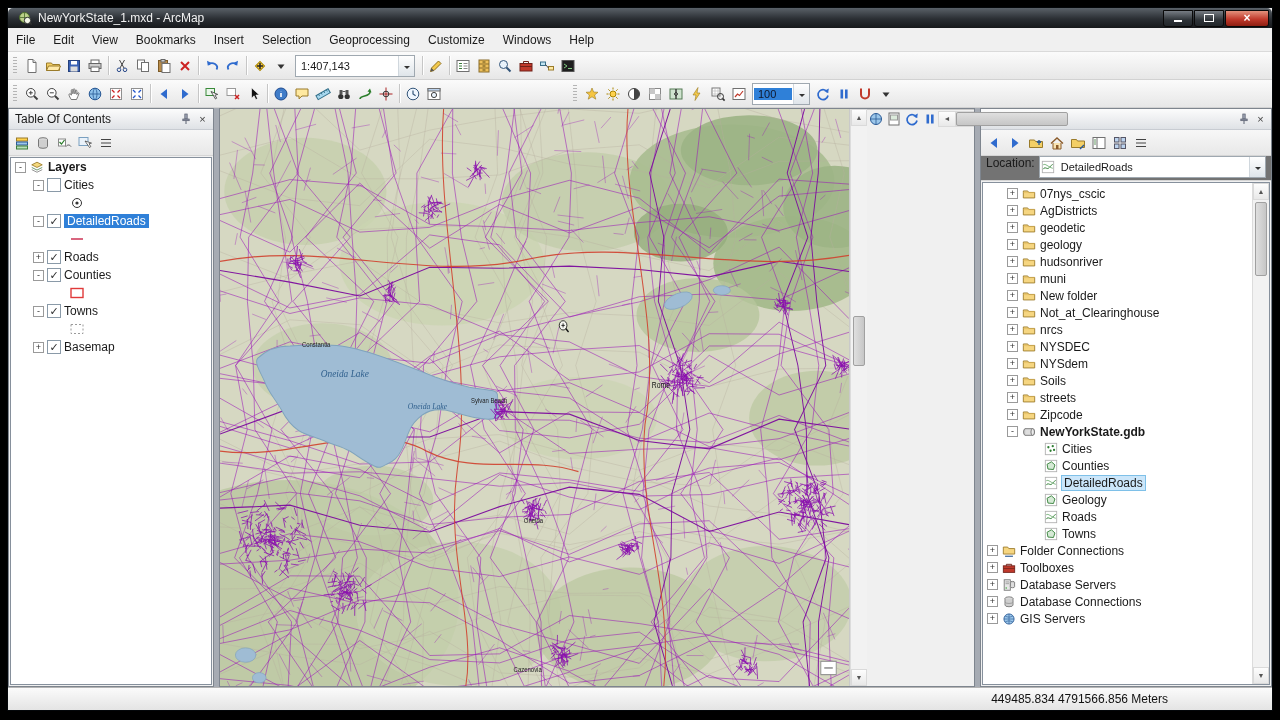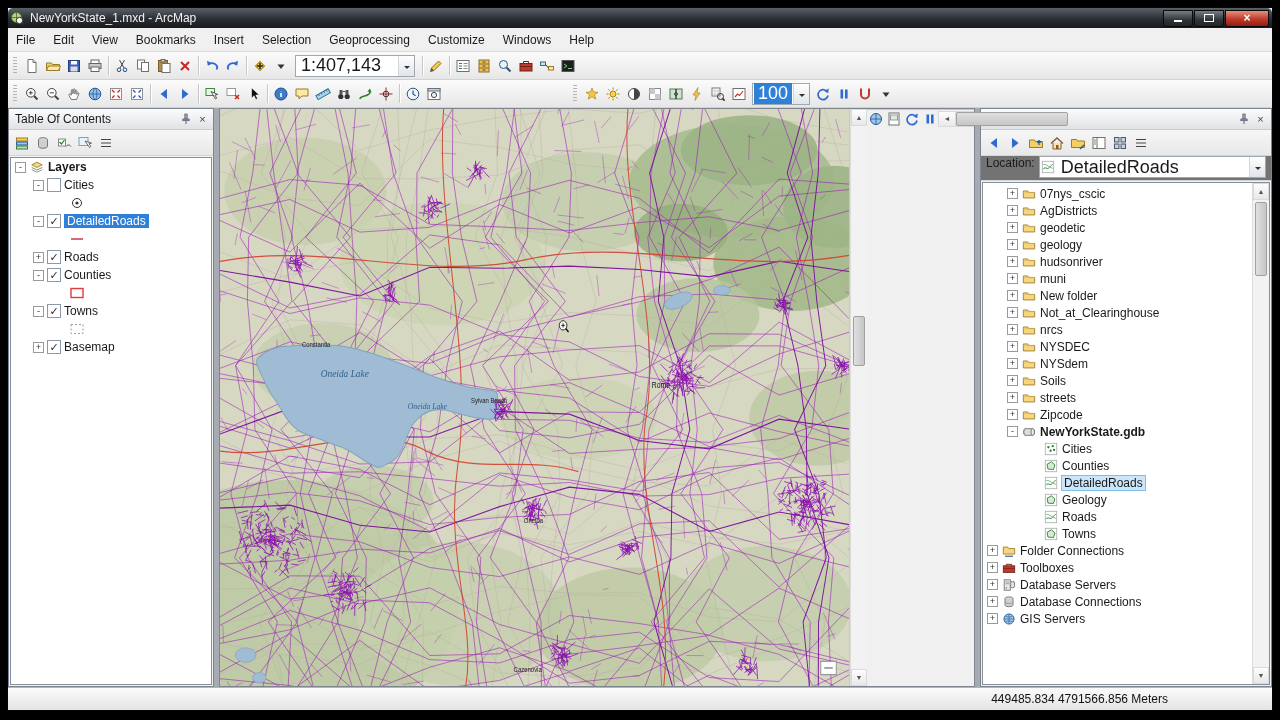--- a/index.html
+++ b/index.html
@@ -1,46 +1,46 @@
 <!DOCTYPE html>
 <html><head>
 <meta charset="utf-8">
 <style>
   html,body{margin:0;padding:0;background:#000;width:1280px;height:720px;overflow:hidden;
     font-family:"Liberation Sans",sans-serif;font-size:12px;color:#1a1a1a;}
   .frame{position:absolute;left:8px;top:8px;width:1264px;height:702px;display:flex;flex-direction:column;
     background:#ebebeb;box-shadow:0 0 0 1px #04070a;}
   
   .titlebar{height:20px;background:linear-gradient(#5a6168,#2a2e33 55%,#17191c);display:flex;align-items:center;
-    gap:5px;padding:0 3px 0 2px;color:#f2f2f2;border-radius:5px 5px 0 0;}
+    gap:5px;padding:0 3px 0 10px;color:#f2f2f2;border-radius:5px 5px 0 0;}
   .app-icon{width:15px;height:15px;display:flex}
   .tspacer{flex:1}
   .win-btns{display:flex;align-items:flex-start}
   .wbtn{width:28px;height:15px;display:flex;align-items:center;justify-content:center;border:1px solid #0a0a0a;
     background:linear-gradient(#777d84,#2e3338 60%,#22262a);color:#fff;border-radius:0 0 3px 3px;margin-left:1px;font-size:10px}
   .wbtn.close{width:42px;background:linear-gradient(#e3917c,#c0392b 55%,#8e1f12);font-weight:bold;font-size:12px}
   .minbar{width:8px;height:2px;background:#fff;margin-top:5px}
   .maxbox{width:8px;height:6px;border:1px solid #fff}
   
   .menubar{height:23px;background:#f0f0f0;display:flex;align-items:center;gap:2px;border-bottom:1px solid #dadada;}
   .mi{padding:2px 8px;border-radius:2px}
   
   .toolbar{height:27px;display:flex;align-items:center;background:linear-gradient(#fbfbfb,#e7e7e7);border-bottom:1px solid #d2d2d2;padding:0 4px;}
   .grip{width:4px;height:18px;margin:0 5px 0 1px;background:repeating-linear-gradient(180deg,#b5b5b5 0 1px,transparent 1px 3px);}
   .iconset{display:flex;align-items:center;gap:1px}
   .tbi{width:20px;height:20px;display:flex;align-items:center;justify-content:center;border-radius:2px}
   .sep{width:1px;align-self:stretch;margin:4px 3px;background:#c6c6c6;box-shadow:1px 0 0 #fff;}
-  .combo{height:20px;background:#fff;border:1px solid #9fa8b0;display:flex;align-items:center;font-size:18px}
+  .combo{height:20px;background:#fff;border:1px solid #9fa8b0;display:flex;align-items:center;font-size:11px}
   .combo-text{flex:1;padding:0 5px;white-space:nowrap;overflow:hidden}
   .dd{width:15px;align-self:stretch;display:flex;align-items:center;justify-content:center;border-left:1px solid #d0d7dd;
     background:linear-gradient(#fefefe,#dfe5ea)}
   .dd::after{content:"";border:3.5px solid transparent;border-top-color:#333;margin-top:6px}
   .scale{width:118px;margin:0 4px}
   .zoomc{width:56px;margin:0 3px}
-  .selblue{background:#2f80d8;color:#ffffff;margin:1px;padding:0 4px;text-align:center}
+  .selblue{background:#2f80d8;color:#0f172a;margin:1px;padding:0 4px;text-align:left}
   .tb-gap{width:128px}
   
   .main{flex:1;display:flex;background:#a6abb3;overflow:hidden}
   .side-panel{background:#f0f0f0;border:1px solid #7e858e;display:flex;flex-direction:column}
   .toc-panel{width:204px}
   .catalog-panel{width:290px}
   .panel-header{height:20px;display:flex;align-items:center;padding:0 3px 0 6px;
     background:linear-gradient(#fcfcfc,#dfe2e6);border-bottom:1px solid #c8ccd2}
   .ph-title{flex:1}
   .ph-btn{width:15px;height:14px;display:flex;align-items:center;justify-content:center;color:#444;margin-left:2px;font-size:11px}

